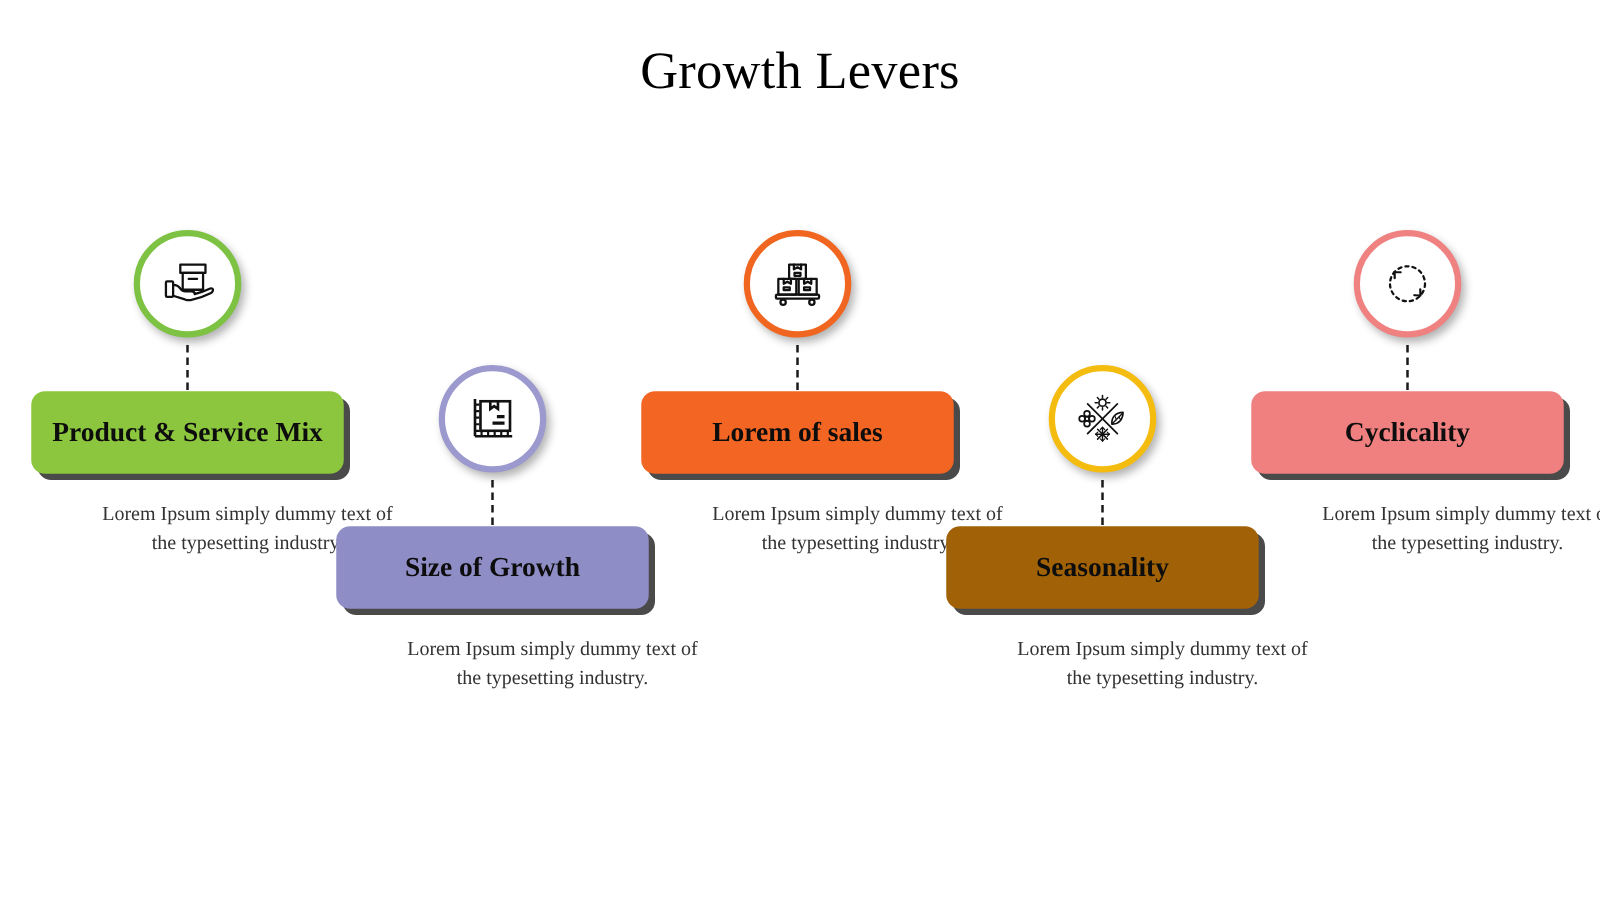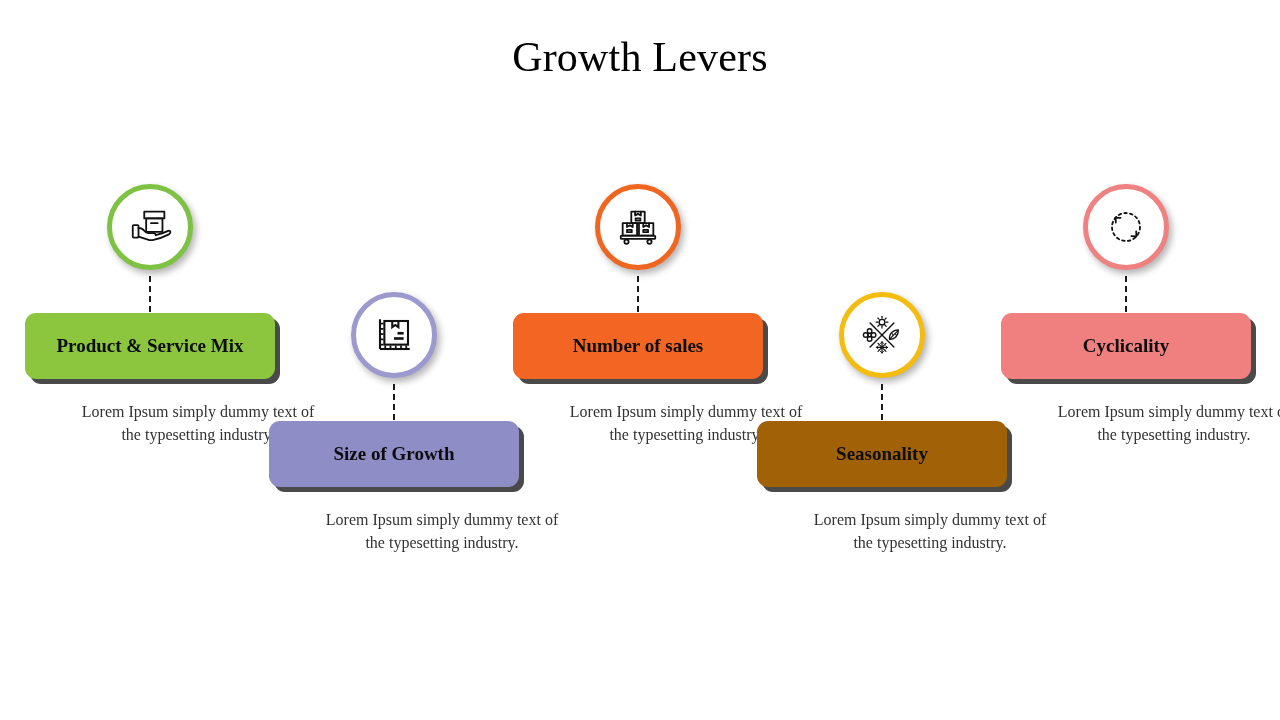--- a/index.html
+++ b/index.html
@@ -38,21 +38,21 @@
 
   
   .card{
     position:absolute;left:50%;transform:translateX(-50%);
     width:250px;height:66px;border-radius:11px;
     display:flex;align-items:center;justify-content:center;
     box-shadow:5px 5px 0 #4a4a4a;
     box-sizing:border-box;
   }
   .card-label{
-    font-size:19px;font-weight:bold;color:#0d0d0d;text-align:center;
+    font-size:22px;font-weight:bold;color:#0d0d0d;text-align:center;
     line-height:1.24;padding:0 10px;
   }
 
   
   .desc{
     position:absolute;left:50%;transform:translateX(-50%);
     width:238px;text-align:center;
     font-size:16px;color:#333;line-height:1.45;margin-left:48px;
   }
 </style>
@@ -129,21 +129,21 @@
       <path d="M29.5 20v4l3-1.7 3 1.7v-4"></path>
       <rect x="29.5" y="27" width="5" height="2.4"></rect>
       <rect x="6" y="33" width="36" height="3.4" rx="1"></rect>
       <circle cx="12" cy="39.4" r="2.2"></circle>
       <circle cx="36" cy="39.4" r="2.2"></circle>
     </svg>
           </span>
         </div>
         <div class="connector" style="top: 276px; height: 36px;"></div>
         <div class="card" style="top: 313px; background: rgb(242, 101, 34);">
-          <div class="card-label">Number of sales</div>
+          <div class="card-label">Lorem of sales</div>
         </div>
         <div class="desc" style="top: 400px;">Lorem Ipsum simply dummy text of the typesetting industry.</div>
       </div>
       <div class="item" style="left: 754px;">
         <div class="circle" style="top: 292px; border-color: rgb(245, 188, 16);">
           <span style="display: flex;">
     <svg width="44" height="44" viewBox="0 0 48 48" fill="none" stroke="#111" stroke-width="1.5" stroke-linecap="round" stroke-linejoin="round">
       <line x1="11" y1="11" x2="37" y2="37"></line>
       <line x1="37" y1="11" x2="11" y2="37"></line>
       <g transform="translate(24,10)">

